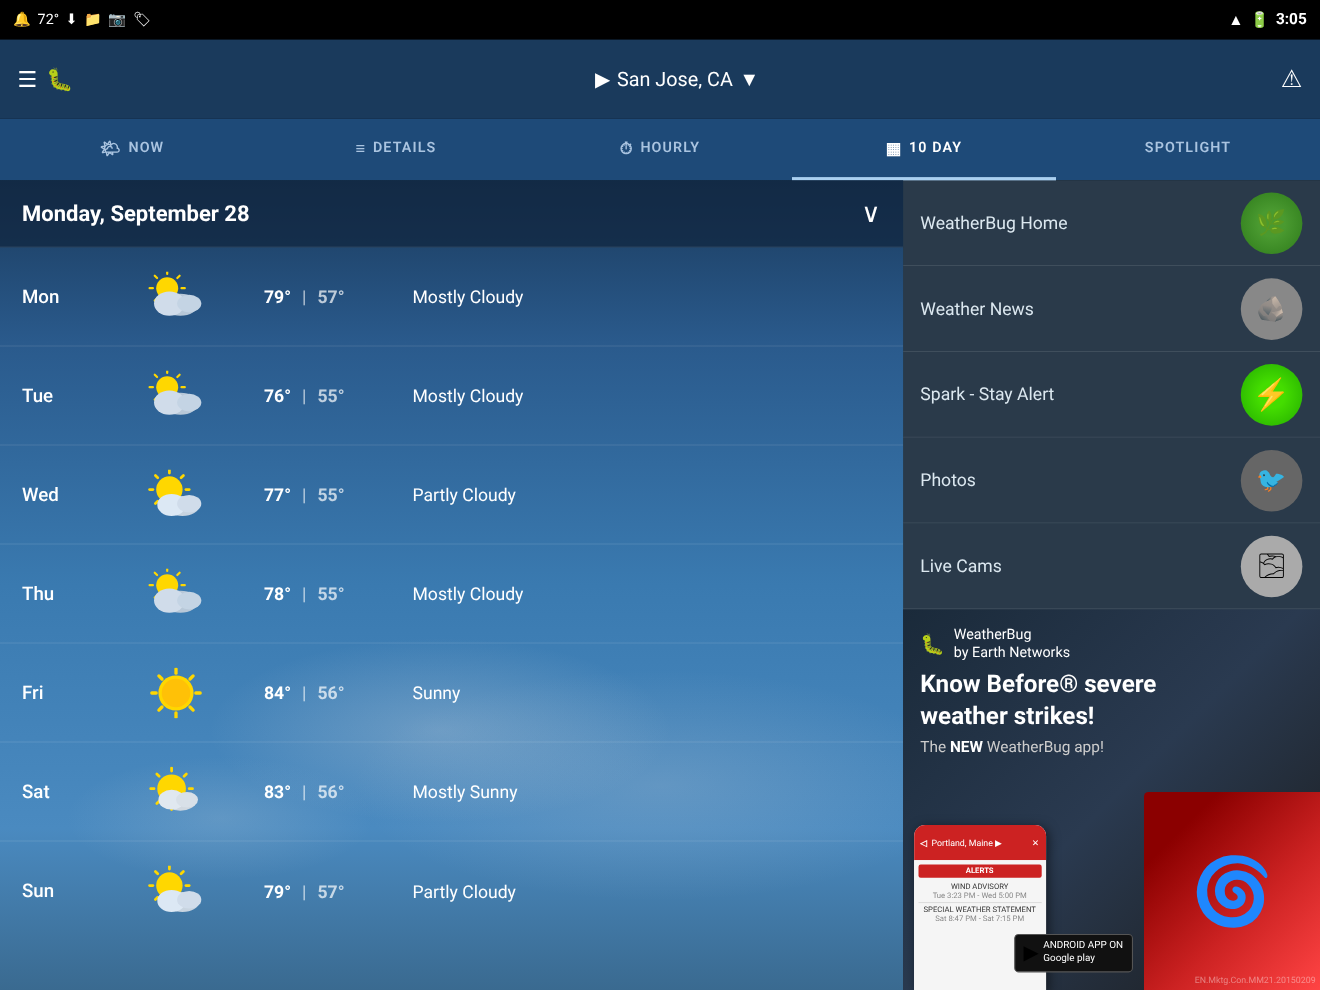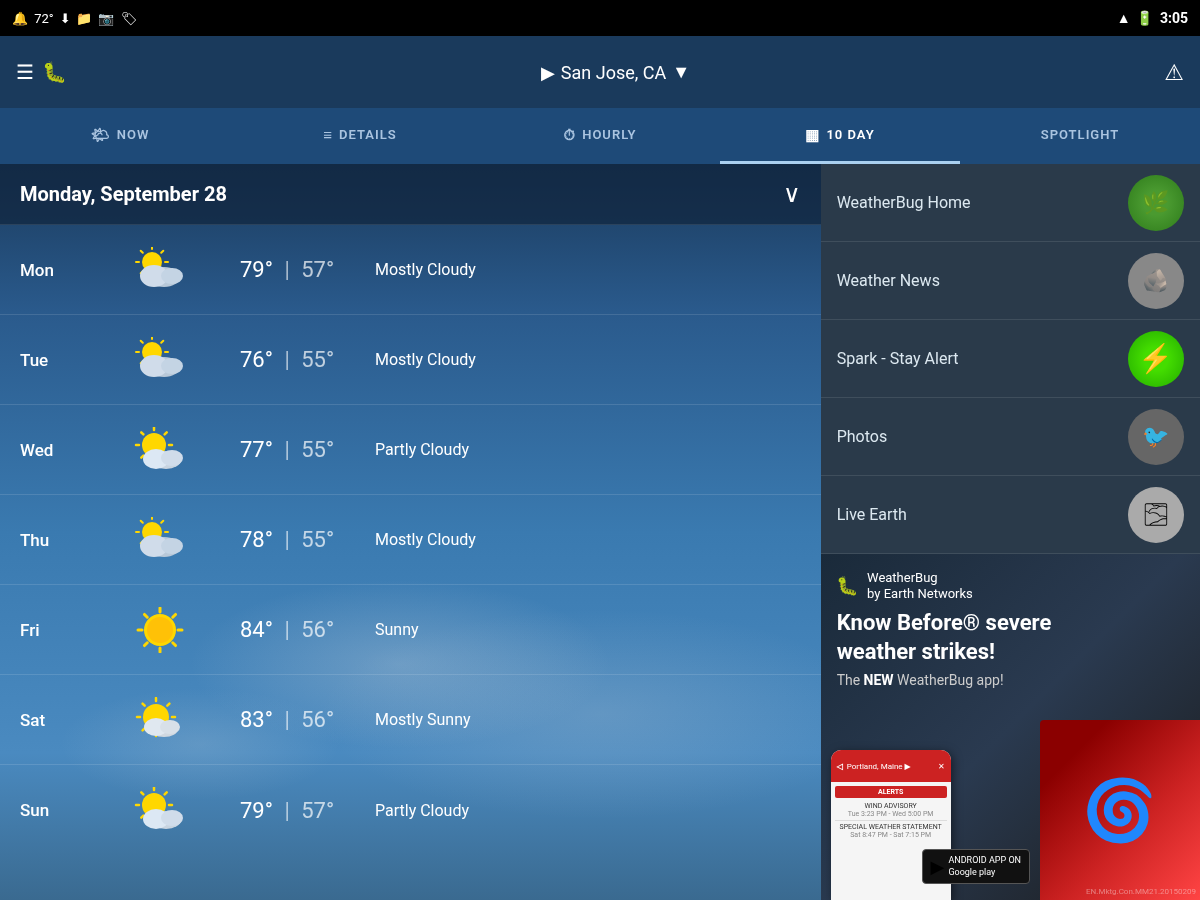--- a/index.html
+++ b/index.html
@@ -130,22 +130,22 @@
     }
     .weather-icon-cell {
       width: 100px;
       display: flex;
       justify-content: center;
       align-items: center;
     }
     .temp-range {
       width: 160px;
       color: #fff;
-      font-size: 22px;
-      font-weight: 400;
+      font-size: 16px;
+      font-weight: 700;
       padding-left: 30px;
     }
     .temp-separator {
       color: rgba(255,255,255,0.6);
       margin: 0 6px;
     }
     .temp-low {
       color: rgba(255,255,255,0.7);
     }
     .weather-desc {
@@ -569,21 +569,21 @@
       ⚡
     </div>
   </div>
         <div class="sidebar-item">
     <span class="sidebar-label">Photos</span>
     <div class="sidebar-thumb thumb-photos">
       🐦
     </div>
   </div>
         <div class="sidebar-item">
-    <span class="sidebar-label">Live Earth</span>
+    <span class="sidebar-label">Live Cams</span>
     <div class="sidebar-thumb thumb-livecams">
       🌫
     </div>
   </div>
       </div>
 
     <div id="ad-banner">
       <div class="ad-logo-row">
         <span class="ad-logo-icon">🐛</span>
         <div class="ad-logo-text">WeatherBug<br>by Earth Networks</div>

